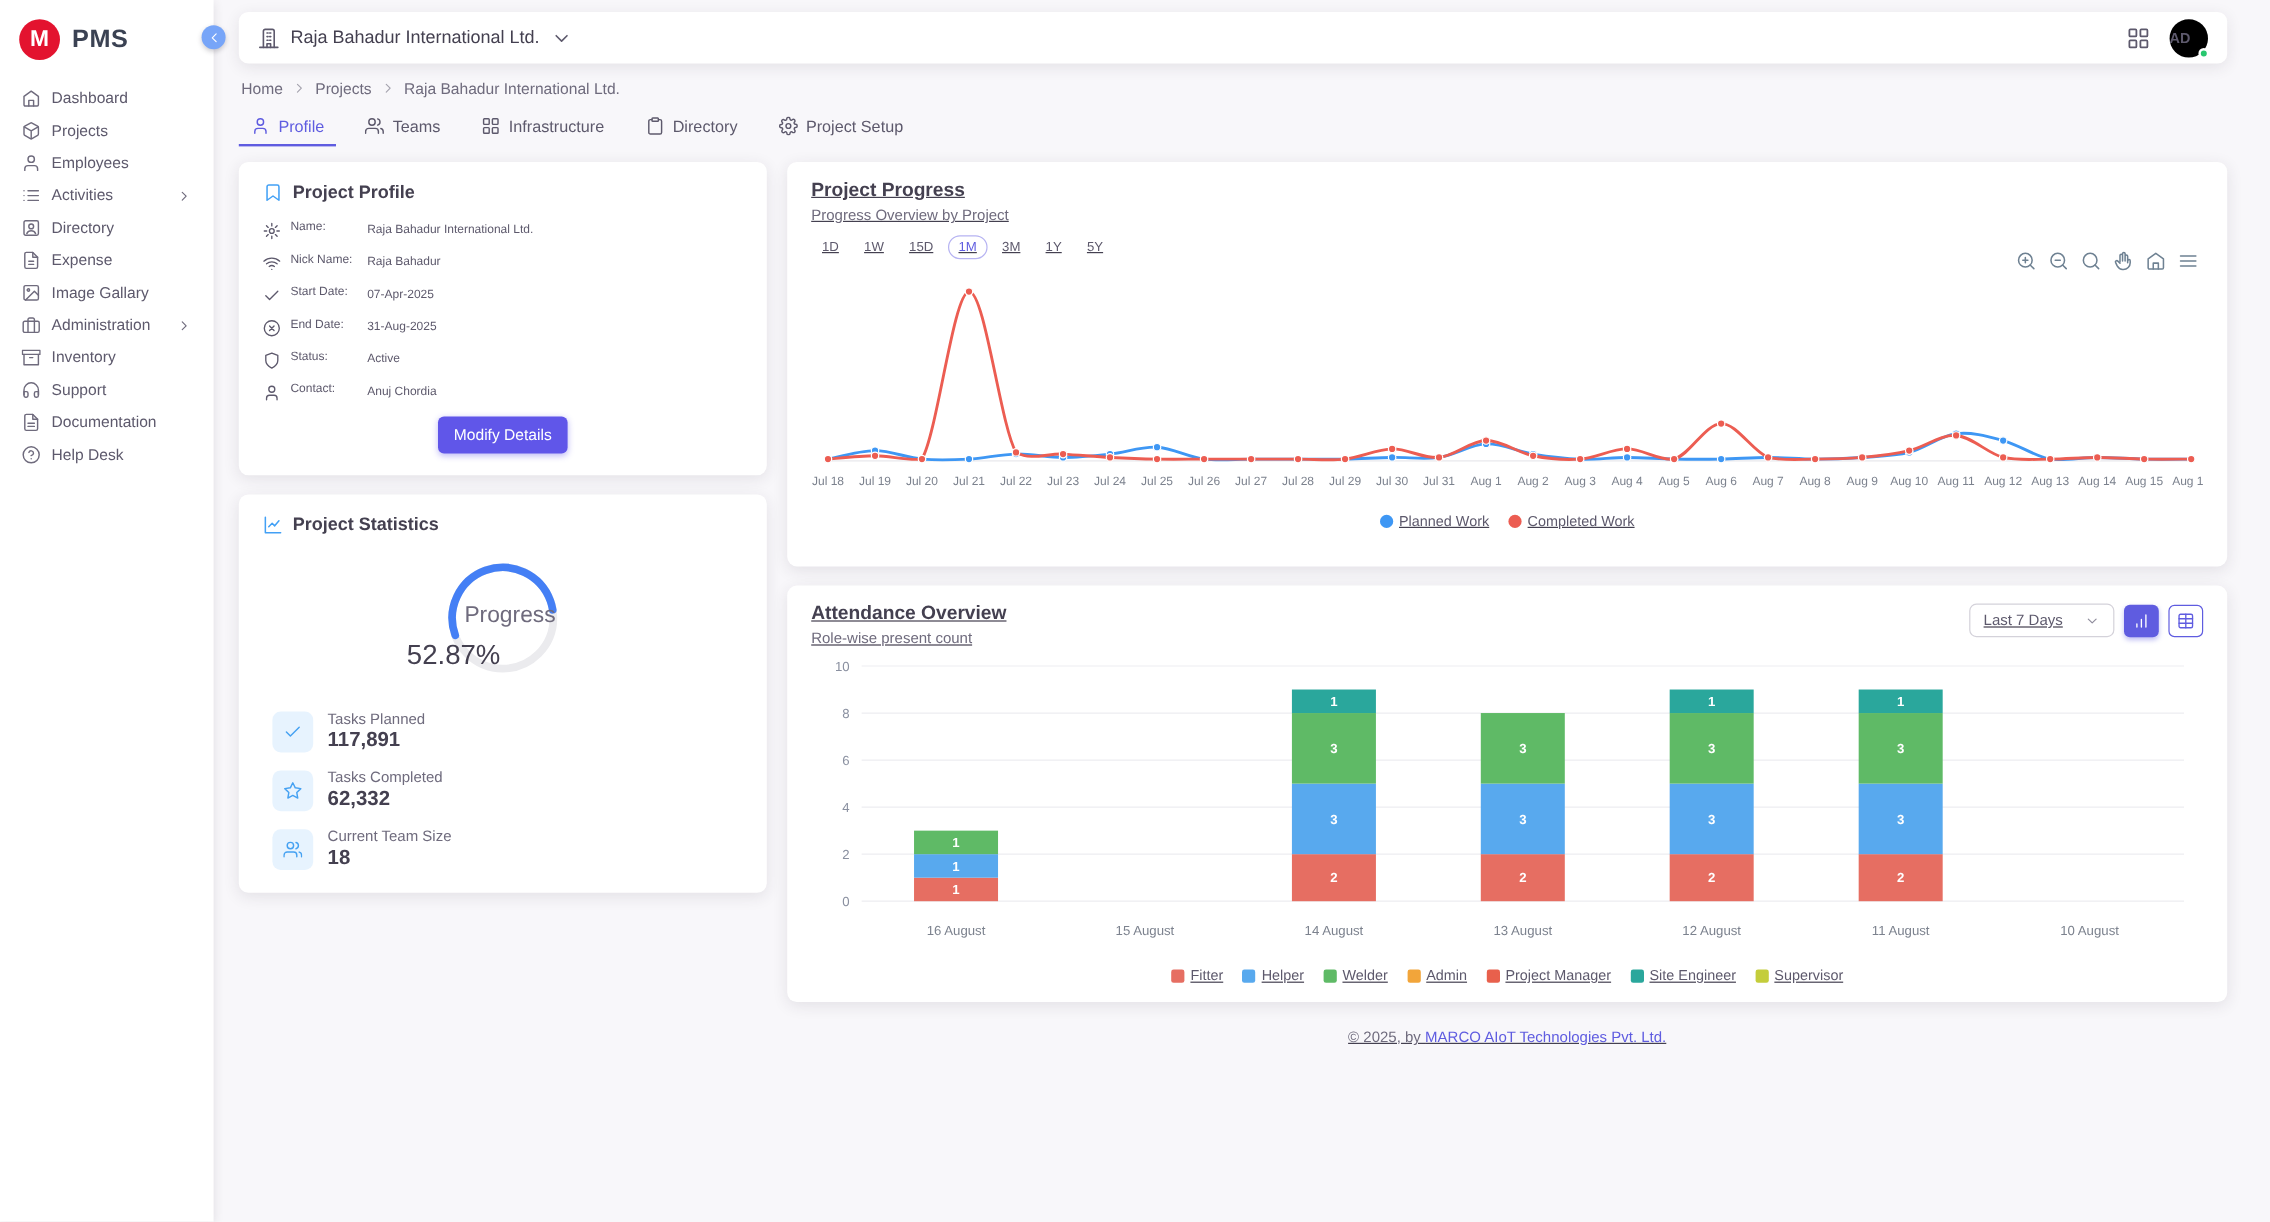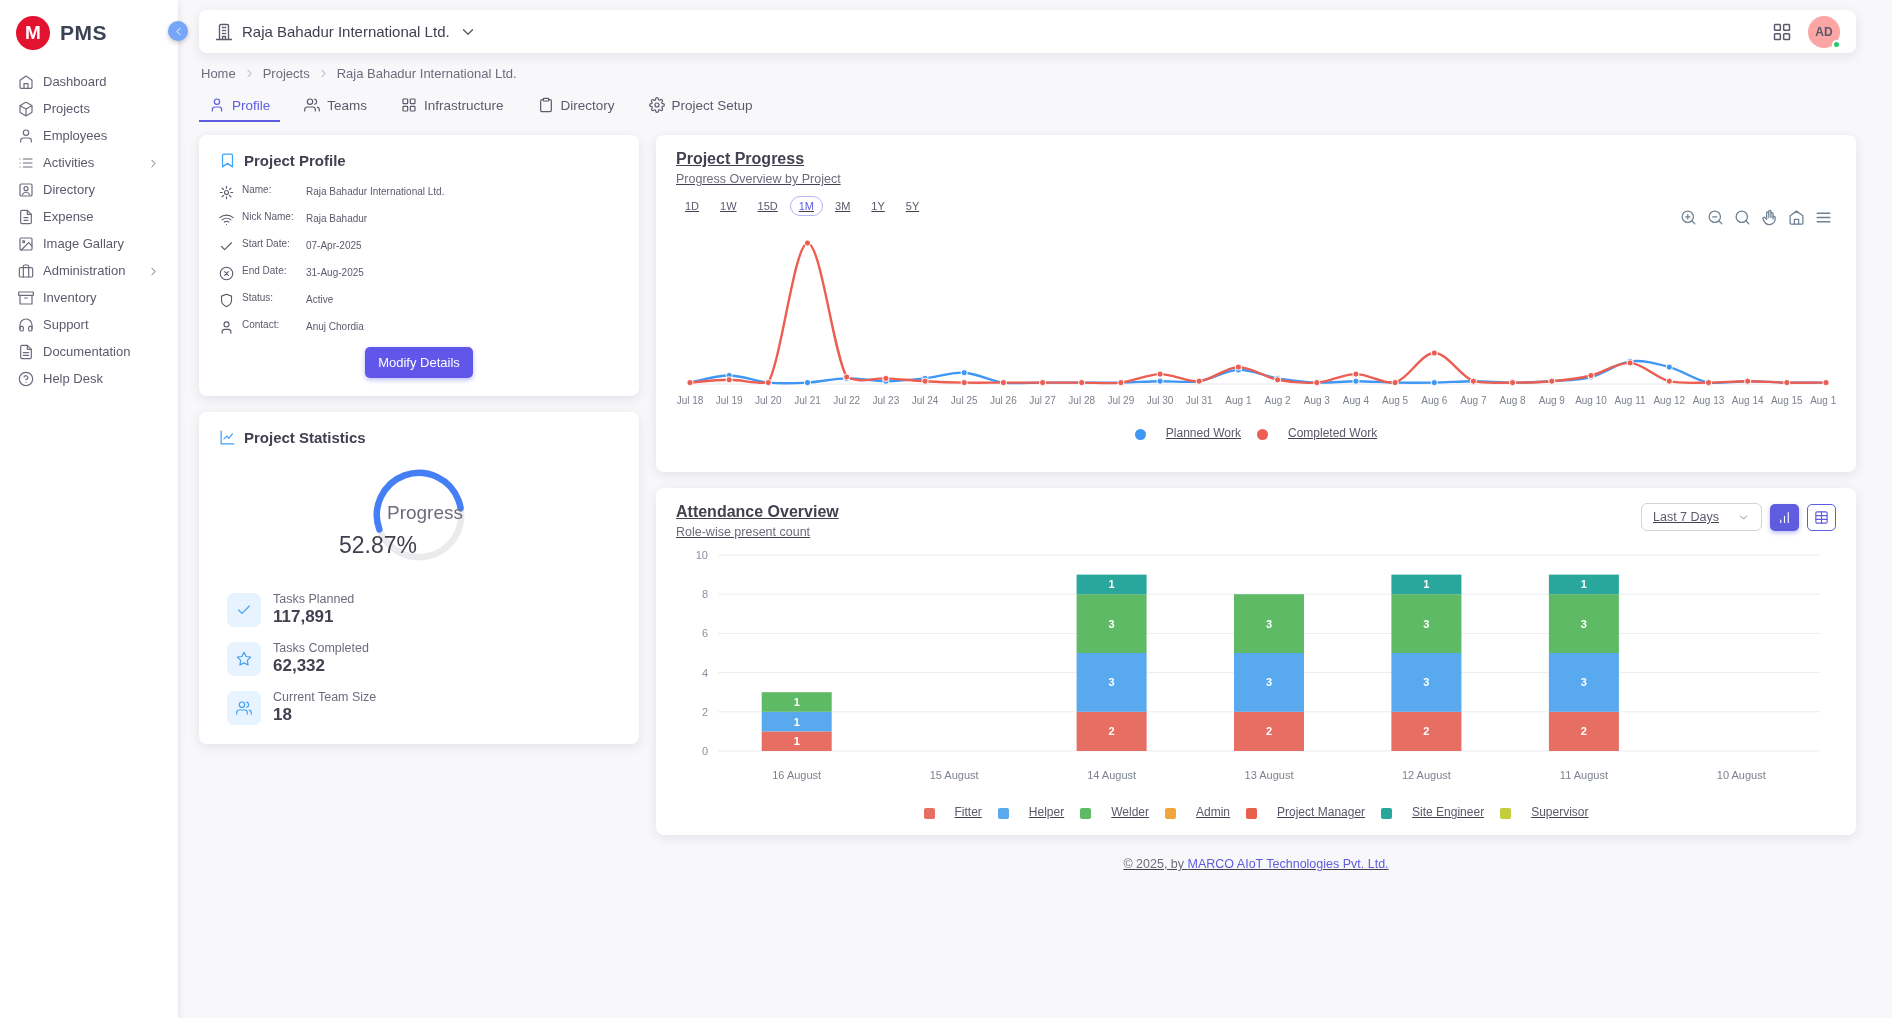--- a/index.html
+++ b/index.html
@@ -33,22 +33,22 @@
   .main { margin-left:178px; padding:10px 36px 0 21px; }
   .card { background:#fff; border-radius:8px; box-shadow:0 3px 12px rgba(47,43,61,.10); }
 
   .header-card { height:43px; display:flex; align-items:center; padding:0 16px; }
   .company-select { display:flex; align-items:center; gap:9px; cursor:pointer; color:#444050; }
   .company-select svg.ic { width:18px; height:18px; color:#5d596c; }
   .company-name { font-size:15px; font-weight:500; }
   .header-right { margin-left:auto; display:flex; align-items:center; gap:16px; }
   .icon-btn { background:none; border:none; cursor:pointer; color:#5d596c; display:flex; }
   .icon-btn svg.ic { width:20px; height:20px; }
-  .avatar { width:32px; height:32px; border-radius:50%; background:#fca5a5; color:#5d596c;
-    font-size:12px; font-weight:bold; display:flex; align-items:center; justify-content:center;
+  .avatar { width:32px; height:32px; border-radius:50%; background:#000000; color:#5d596c;
+    font-size:12px; font-weight:bold; display:flex; align-items:center; 
     position:relative; cursor:pointer; }
   .status-dot { position:absolute; right:-1px; bottom:-1px; width:9px; height:9px;
     border-radius:50%; background:#28c76f; border:2px solid #fff; }
 
   .breadcrumb { display:flex; align-items:center; gap:7px; margin:13px 2px 0; font-size:13px; color:#6f6b7d; }
   .breadcrumb .sep { display:flex; color:#a5a3ae; }
   .breadcrumb .sep svg.ic { width:13px; height:13px; }
   .crumb { cursor:pointer; }
   .crumb.current { cursor:default; }
 
@@ -101,21 +101,21 @@
   .range-btn.active { color:#5f5ce0; border-color:#b6b3f2; }
   .apex-toolbar { position:absolute; top:74px; right:24px; display:flex; gap:10px; color:#6e8192; }
   .apex-toolbar .tool { cursor:pointer; display:flex; }
   .apex-toolbar svg.ic { width:17px; height:17px; }
   .line-chart-wrap { margin-top:8px; }
   .xlab { font-size:10px; fill:#7c828e; text-anchor:middle; }
   .ylab { font-size:11px; fill:#8a90a0; text-anchor:end; }
   .xlab2 { font-size:11px; fill:#7c828e; text-anchor:middle; }
   .barlab { font-size:11px; font-weight:bold; fill:#fff; text-anchor:middle; }
   .chart-legend { display:flex; justify-content:center; gap:16px; margin-top:6px; flex-wrap:wrap; }
-  .legend-item { display:flex; align-items:flex-end; gap:20px; font-size:12px; color:#5d596c; cursor:pointer; }
+  .legend-item { display:flex; align-items:center; gap:5px; font-size:12px; color:#5d596c; cursor:pointer; }
   .legend-marker { width:11px; height:11px; display:inline-block; }
   .legend-marker.circle { border-radius:50%; }
   .legend-marker.square { border-radius:2px; }
 
   
   .attendance-card { height:347px; padding:15px 20px; }
   .att-head { display:flex; align-items:flex-start; }
   .att-controls { margin-left:auto; display:flex; gap:8px; align-items:center; }
   .select-box { border:1px solid #d4d2da; border-radius:6px; padding:6px 11px; font-size:12.5px;
     color:#5d596c; display:flex; align-items:center; gap:18px; background:#fff; cursor:pointer; }

